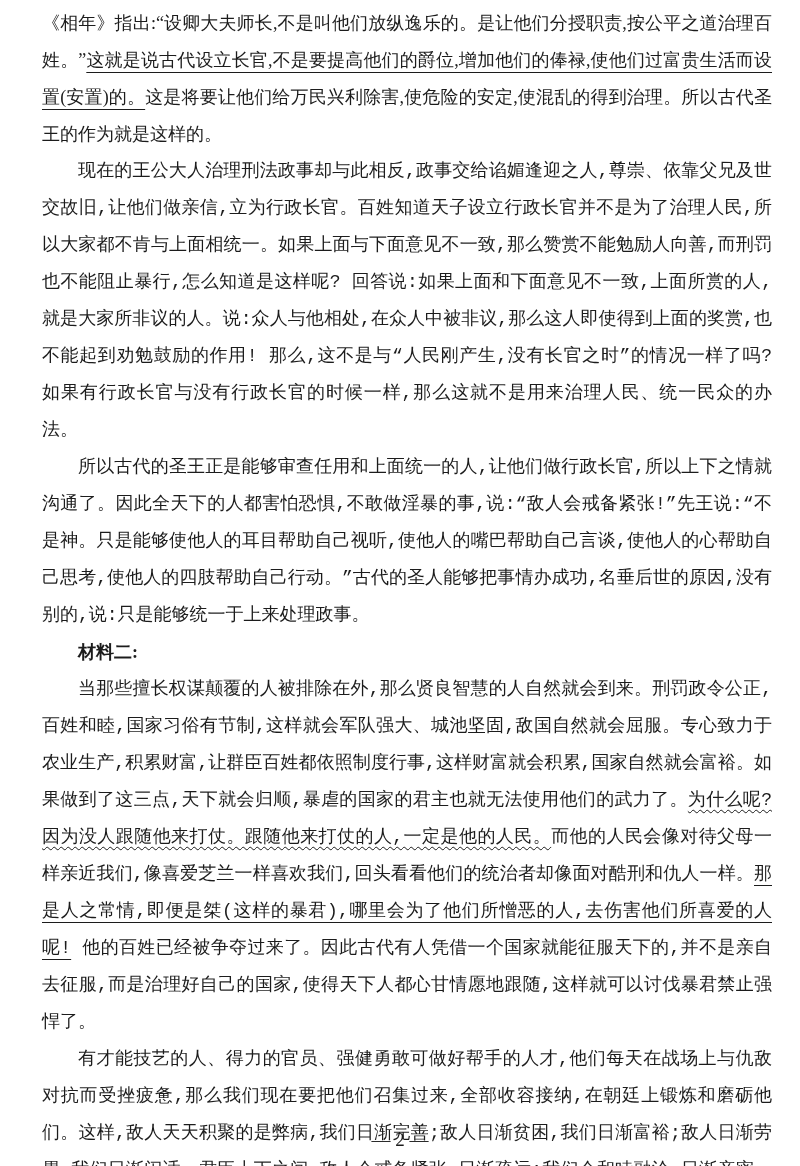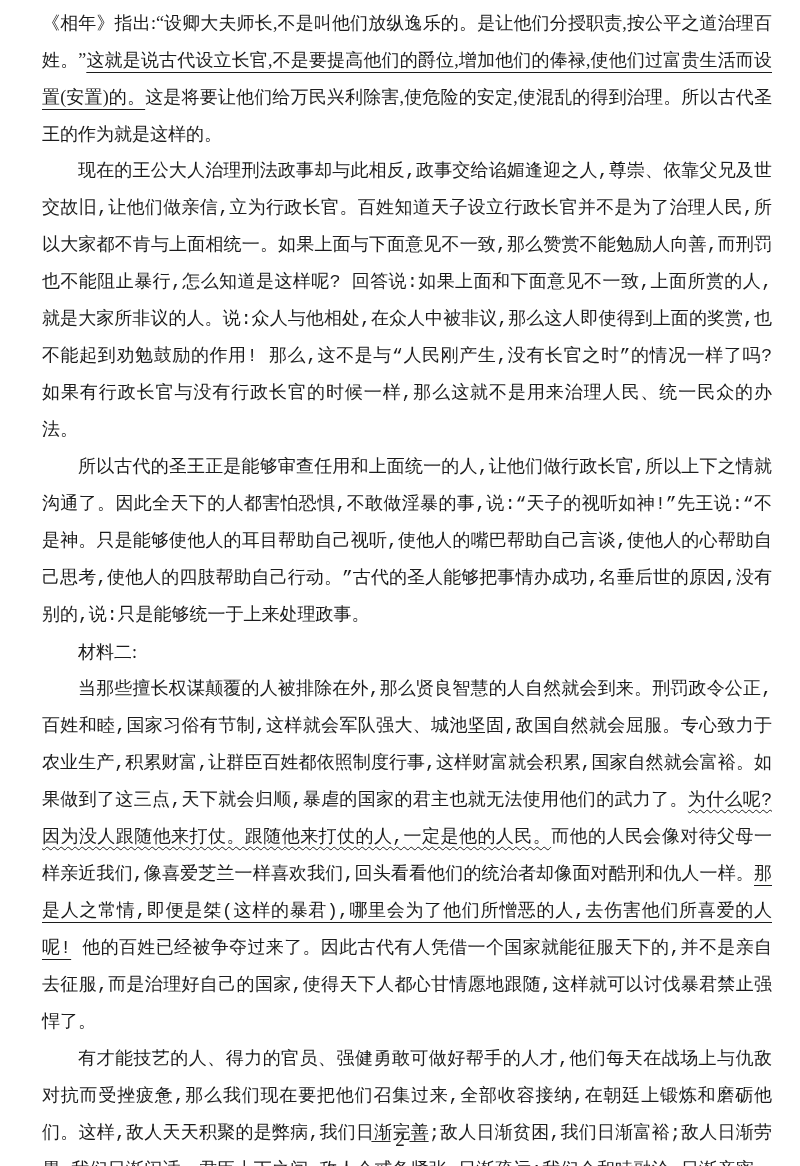--- a/index.html
+++ b/index.html
@@ -31,39 +31,39 @@
   .seg-u {
     text-decoration: underline;
     text-underline-offset: 6px;
     text-decoration-thickness: 1px;
   }
   .seg-w {
     text-decoration: underline wavy;
     text-underline-offset: 4px;
     text-decoration-thickness: 1px;
   }
-  .seg-b { font-weight: normal; }
+  .seg-b { font-weight: bold; }
   .footer {
     position: absolute;
     bottom: 8px;
     left: 0;
     width: 100%;
     text-align: center;
     font-size: 19px;
     color: #1c1c1c;
   }
 </style>
 </head>
 <body>
 
 <div class="page">
   <div class="doc">
       <p class="para "><span>《相年》指出:“设卿大夫师长,不是叫他们放纵逸乐的。是让他们分授职责,按公平之道治理百姓。”</span><span class="seg-u">这就是说古代设立长官,不是要提高他们的爵位,增加他们的俸禄,使他们过富贵生活而设置(安置)的。</span><span>这是将要让他们给万民兴利除害,使危险的安定,使混乱的得到治理。所以古代圣王的作为就是这样的。</span></p>
       <p class="para indent"><span>现在的王公大人治理刑法政事却与此相反,政事交给谄媚逢迎之人,尊崇、依靠父兄及世交故旧,让他们做亲信,立为行政长官。百姓知道天子设立行政长官并不是为了治理人民,所以大家都不肯与上面相统一。如果上面与下面意见不一致,那么赞赏不能勉励人向善,而刑罚也不能阻止暴行,怎么知道是这样呢? 回答说:如果上面和下面意见不一致,上面所赏的人,就是大家所非议的人。说:众人与他相处,在众人中被非议,那么这人即使得到上面的奖赏,也不能起到劝勉鼓励的作用! 那么,这不是与“人民刚产生,没有长官之时”的情况一样了吗? 如果有行政长官与没有行政长官的时候一样,那么这就不是用来治理人民、统一民众的办法。</span></p>
-      <p class="para indent"><span>所以古代的圣王正是能够审查任用和上面统一的人,让他们做行政长官,所以上下之情就沟通了。因此全天下的人都害怕恐惧,不敢做淫暴的事,说:“天子的视听如神!”先王说:“不是神。只是能够使他人的耳目帮助自己视听,使他人的嘴巴帮助自己言谈,使他人的心帮助自己思考,使他人的四肢帮助自己行动。”古代的圣人能够把事情办成功,名垂后世的原因,没有别的,说:只是能够统一于上来处理政事。</span></p>
+      <p class="para indent"><span>所以古代的圣王正是能够审查任用和上面统一的人,让他们做行政长官,所以上下之情就沟通了。因此全天下的人都害怕恐惧,不敢做淫暴的事,说:“敌人会戒备紧张!”先王说:“不是神。只是能够使他人的耳目帮助自己视听,使他人的嘴巴帮助自己言谈,使他人的心帮助自己思考,使他人的四肢帮助自己行动。”古代的圣人能够把事情办成功,名垂后世的原因,没有别的,说:只是能够统一于上来处理政事。</span></p>
       <p class="para heading"><span class="seg-b">材料二:</span></p>
       <p class="para indent"><span>当那些擅长权谋颠覆的人被排除在外,那么贤良智慧的人自然就会到来。刑罚政令公正,百姓和睦,国家习俗有节制,这样就会军队强大、城池坚固,敌国自然就会屈服。专心致力于农业生产,积累财富,让群臣百姓都依照制度行事,这样财富就会积累,国家自然就会富裕。如果做到了这三点,天下就会归顺,暴虐的国家的君主也就无法使用他们的武力了。</span><span class="seg-w">为什么呢? 因为没人跟随他来打仗。跟随他来打仗的人,一定是他的人民。</span><span>而他的人民会像对待父母一样亲近我们,像喜爱芝兰一样喜欢我们,回头看看他们的统治者却像面对酷刑和仇人一样。</span><span class="seg-u">那是人之常情,即便是桀(这样的暴君),哪里会为了他们所憎恶的人,去伤害他们所喜爱的人呢!</span><span> 他的百姓已经被争夺过来了。因此古代有人凭借一个国家就能征服天下的,并不是亲自去征服,而是治理好自己的国家,使得天下人都心甘情愿地跟随,这样就可以讨伐暴君禁止强悍了。</span></p>
       <p class="para indent"><span>有才能技艺的人、得力的官员、强健勇敢可做好帮手的人才,他们每天在战场上与仇敌对抗而受挫疲惫,那么我们现在要把他们召集过来,全部收容接纳,在朝廷上锻炼和磨砺他们。这样,敌人天天积聚的是弊病,我们日渐完善;敌人日渐贫困,我们日渐富裕;敌人日渐劳累,我们日渐闲适。君臣上下之间,敌人会戒备紧张,日渐疏远;我们会和睦融洽,日渐亲密。以此等待他们的衰败。能使自己的国家做到这样的人就可以称霸了。为人处世骄奢残暴,行事颠覆,选择人才,评定贵贱,任用阴险狡诈之人,对待百姓,轻视他们的功劳,喜好搜刮而忘记根本,这样就会灭亡。</span></p>
     </div>
   <div class="footer">
     <span>— 2 —</span>
   </div>
 </div>
 
 </body></html>

